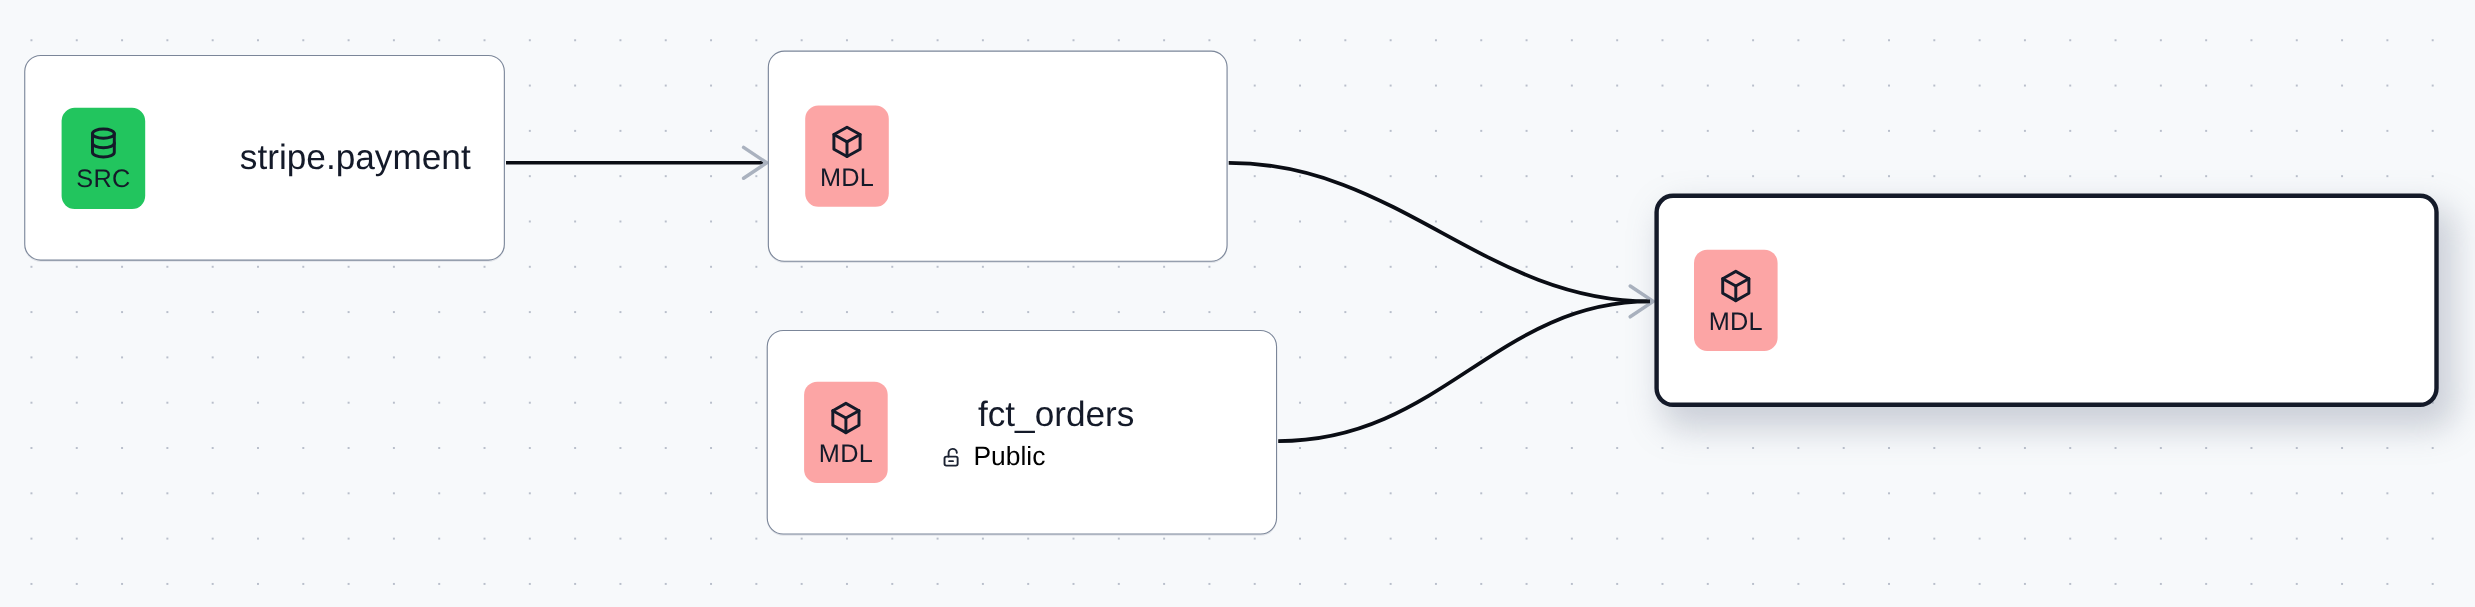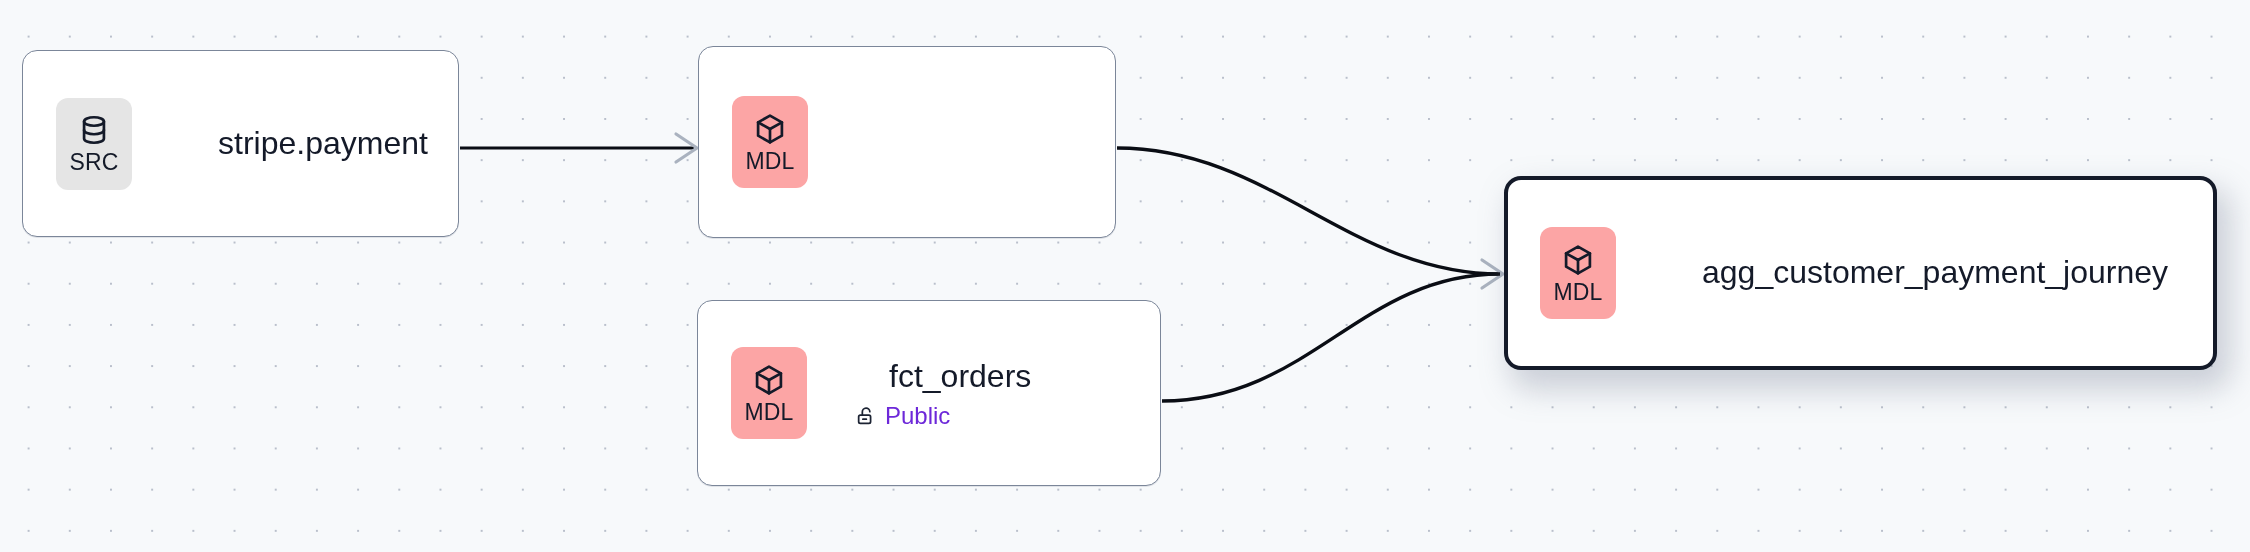--- a/index.html
+++ b/index.html
@@ -52,21 +52,21 @@
     flex: 0 0 auto;
     width: 76px;
     height: 92px;
     border-radius: 12px;
     display: flex;
     flex-direction: column;
     align-items: center;
     justify-content: center;
     gap: 1px;
   }
-  .badge.src { background: #e5e5e5; }
+  .badge.src { background: #22c55e; }
   .badge.mdl { background: #fca5a5; }
   .badge svg { display: block; }
   .badge-text {
     font-size: 23px;
     line-height: 1;
     color: #141a29;
     letter-spacing: 0.2px;
     margin-top: 3px;
   }
   .node-body {
@@ -80,21 +80,21 @@
     line-height: 1.18;
     white-space: nowrap;
     margin-left: 34px;
   }
   .node-sub {
     display: flex;
     align-items: center;
     gap: 8px;
     margin-top: 9px;
     font-size: 24px;
-    color: #6d28d9;
+    color: #000000;
     line-height: 1;
   }
   .node-sub svg { display: block; }
 
   
   #node-stripe-payment  { left: 22px;   top: 50px;  width: 437px; height: 187px; padding-left: 33px; }
   #node-stg-payments    { left: 698px;  top: 46px;  width: 418px; height: 192px; padding-left: 33px; }
   #node-fct-orders      { left: 697px;  top: 300px; width: 464px; height: 186px; padding-left: 33px; }
   #node-agg             { left: 1504px; top: 176px; width: 713px; height: 194px; padding-left: 32px; }
 
@@ -184,18 +184,15 @@
     <div class="badge mdl">
       <span>
         <svg width="34" height="34" viewBox="0 0 24 24" fill="none" stroke="#141a29" stroke-width="1.9" stroke-linecap="round" stroke-linejoin="round">
           <path d="M12 2.6 20.4 7.3v9.4L12 21.4 3.6 16.7V7.3Z"></path>
           <path d="M3.6 7.3 12 12l8.4-4.7"></path>
           <path d="M12 12v9.4"></path>
         </svg>
       </span>
       <span class="badge-text">MDL</span>
     </div>
-    <div class="node-body">
-      <div class="node-title">agg_customer_payment_journey</div>
-    </div>
   </div>
 
 </div>
 
 </body></html>

